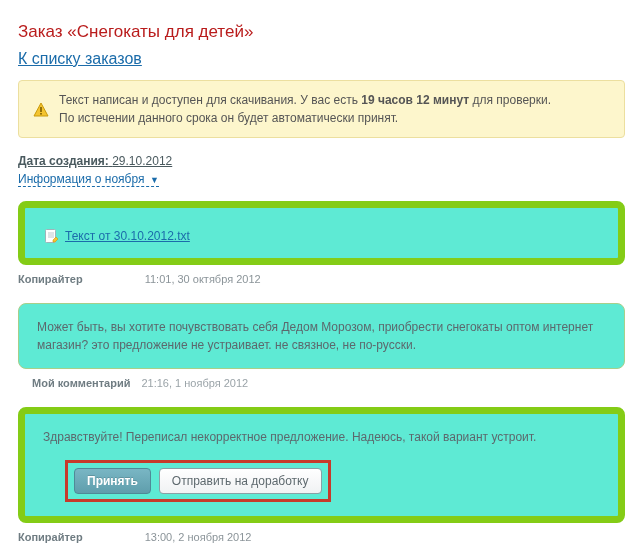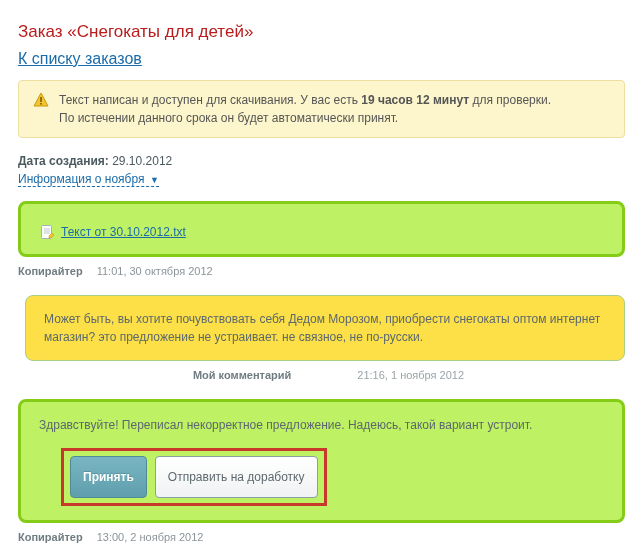--- a/index.html
+++ b/index.html
@@ -25,30 +25,30 @@
     font-size: 16px;
   }
   .notice {
     background: #fdf6cc;
     border: 1px solid #ecdf9f;
     border-radius: 4px;
     padding: 10px 14px 10px 14px;
     margin-bottom: 16px;
     color: #555;
     display: flex;
-    align-items: flex-start;
+    align-items: center;
   }
   .notice .warn-icon {
     flex: 0 0 auto;
     margin-right: 10px;
     margin-top: 1px;
   }
   .notice-text { line-height: 1.5; }
   .notice-text .bold { font-weight: bold; }
-  .meta-line { margin: 6px 0 4px 0; }
+  .meta-line { margin: 6px 0 4px 0; text-decoration: underline; }
   .meta-line .label { font-weight: bold; }
   .info-link {
     display: inline-block;
     color: #1b6caa;
     border-bottom: 1px dashed #1b6caa;
     text-decoration: none;
     margin-bottom: 14px;
     cursor: pointer;
   }
   .info-link .tri {
@@ -56,46 +56,46 @@
     color: #1b6caa;
     margin-left: 2px;
   }
   .bubble {
     border-radius: 8px;
     padding: 14px 18px;
     position: relative;
     margin-bottom: 22px;
   }
   .bubble.left {
-    border: 3px solid #84cc16;
-    background: #bef264;
+    border: 7px solid #84cc16;
+    background: #5eead4;
   }
   .bubble.right {
     border: 1px solid #a8cf8a;
-    background: #fde047;
-    margin-left: 7px;
+    background: #5eead4;
+    margin-left: 0;
     margin-right: 0;
   }
   .bubble-footer {
     display: flex;
     align-items: center;
     font-size: 11px;
     color: #8b9499;
     margin-top: -14px;
     margin-bottom: 18px;
   }
-  .bubble-footer.left { justify-content: flex-start; }
-  .bubble-footer.right { justify-content: center; gap: 40px; }
+  .bubble-footer.left { justify-content: flex-start; gap: 48px; }
+  .bubble-footer.right { justify-content: flex-start; }
   .bubble-footer .role {
     color: #6f7c82;
     font-weight: bold;
     margin-right: 14px;
   }
   .bubble-footer.right .role { margin-left: 14px; margin-right: 0; }
-  .bubble-footer.right .ts { order: 2; margin-left: 26px; color:#9aa3a8; }
+  .bubble-footer.right .ts { order: 2; margin-left: 11px; color:#9aa3a8; }
   .bubble-footer.right .role { order: 1; }
   .file-line {
     display: flex;
     align-items: center;
     margin-top: 6px;
   }
   .file-icon { margin-right: 6px; }
   .file-link {
     color: #1b6caa;
     text-decoration: underline;
@@ -107,21 +107,21 @@
   .highlight-box {
     border: 3px solid #c73a2b;
     padding: 5px 6px;
     display: inline-flex;
     gap: 8px;
     margin-left: 22px;
   }
   .btn {
     display: inline-block;
     border-radius: 4px;
-    padding: 13px 12px;
+    padding: 5px 12px;
     font-size: 12px;
     cursor: pointer;
     border: 1px solid #89a0a5;
     color: #5e696e;
     background: linear-gradient(#ffffff, #f0f2f3);
   }
   .btn.primary {
     background: linear-gradient(#79b6c4, #5f9eac);
     border: 1px solid #4f8a97;
     color: #fff;

